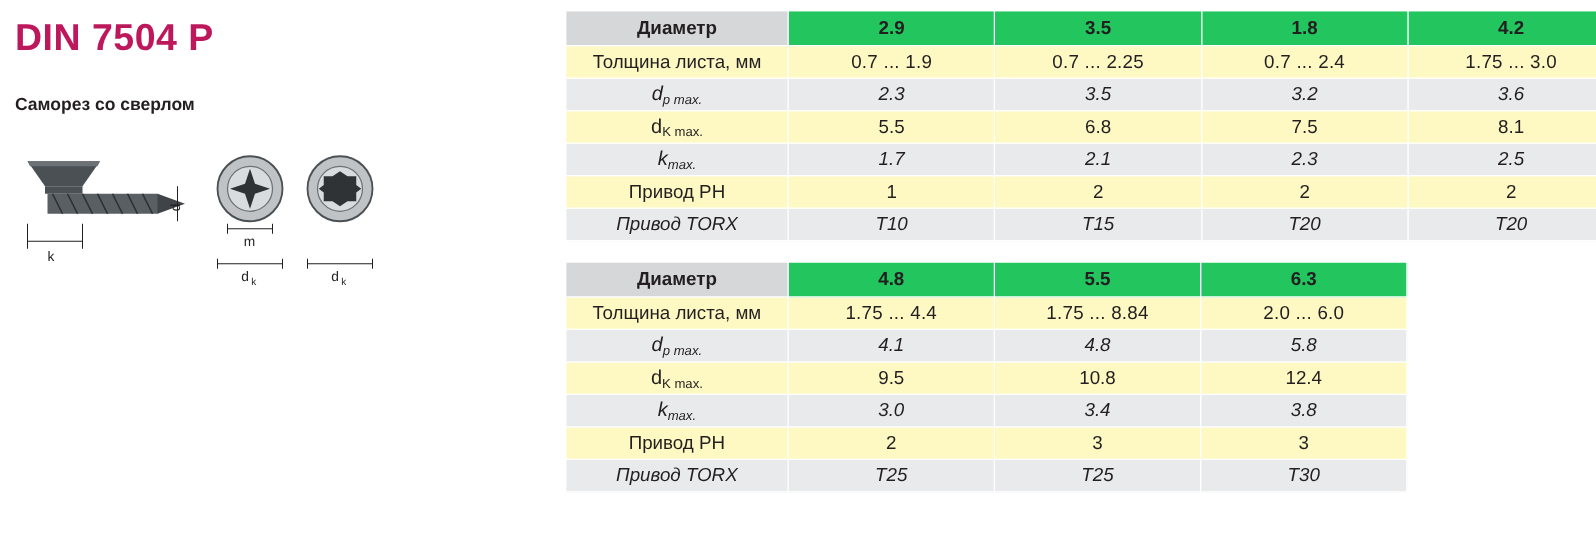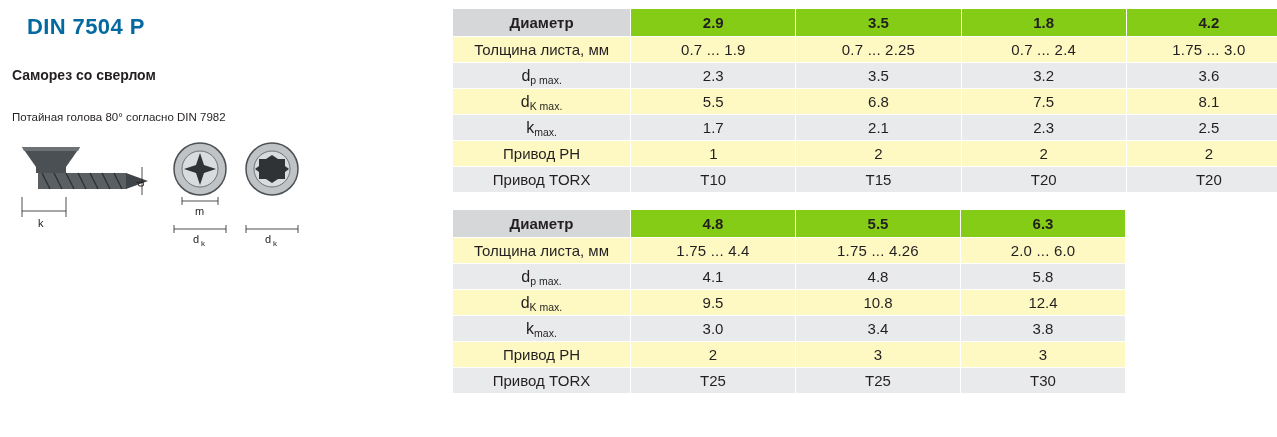--- a/index.html
+++ b/index.html
@@ -24,25 +24,25 @@
   .left-panel {
     position: absolute;
     left: 0;
     top: 0;
     width: 420px;
     height: 437px;
     padding: 14px 0 0 12px;
     box-sizing: border-box;
   }
   .din-title {
-    font-size: 22px;
+    font-size: 30px;
     font-weight: bold;
     letter-spacing: 0.4px;
-    color: #0369a1;
-    margin: 0 0 26px 15px;
+    color: #be185d;
+    margin: 0 0 26px 0;
   }
   .subtitle {
     font-size: 14px;
     font-weight: bold;
     line-height: 1.35;
     color: #231f20;
     margin: 0 0 26px 0;
   }
   .note {
     font-size: 11.5px;
@@ -71,27 +71,28 @@
   table.spec td {
     border: 1px solid #ffffff;
     padding: 0;
     height: 25px;
     font-size: 15px;
     text-align: center;
     vertical-align: middle;
     color: #231f20;
   }
   tr.header-row td {
-    background: #84cc16;
+    background: #22c55e;
     font-weight: bold;
     font-size: 15px;
     height: 27px;
   }
   tr.shade td {
     background: #e9eaeb;
+    font-style: italic;
   }
   tr.plain td {
     background: #fef9c3;
   }
   td.label {
     background: #e9eaeb;
     font-size: 13.5px;
     font-weight: normal;
   }
   tr.header-row td.label {
@@ -129,21 +130,20 @@
 </head>
 <body>
 
 <div class="page">
 
   <div class="left-panel">
     <div class="din-title">DIN 7504 P</div>
     <div class="subtitle">
       <div>Саморез со сверлом</div>
     </div>
-    <div class="note">Потайная голова 80° согласно DIN 7982</div>
 
     <div class="drawing">
       <svg width="300" height="120" viewBox="0 0 300 120">
 
         <g>
 
           <polygon points="8,10 66,10 52,30 22,30" fill="#4b5054"></polygon>
 
           <line x1="18" y1="13" x2="56" y2="13" stroke="#2b2f31" stroke-width="1.4"></line>
 
@@ -301,21 +301,21 @@
           <td class="label">Диаметр</td>
           <td>4.8</td>
           <td>5.5</td>
           <td>6.3</td>
           <td class="blank"></td>
         </tr>
 
         <tr class="plain">
           <td class="label">Толщина листа, мм</td>
           <td class="val-range">1.75 ... 4.4</td>
-          <td class="val-range">1.75 ... 4.26</td>
+          <td class="val-range">1.75 ... 8.84</td>
           <td class="val-range">2.0 ... 6.0</td>
           <td class="blank"></td>
         </tr>
 
         <tr class="shade">
           <td class="label">
             <span class="lbl-d">d</span><span class="sub">p max.</span>
           </td>
           <td>4.1</td>
           <td>4.8</td>

